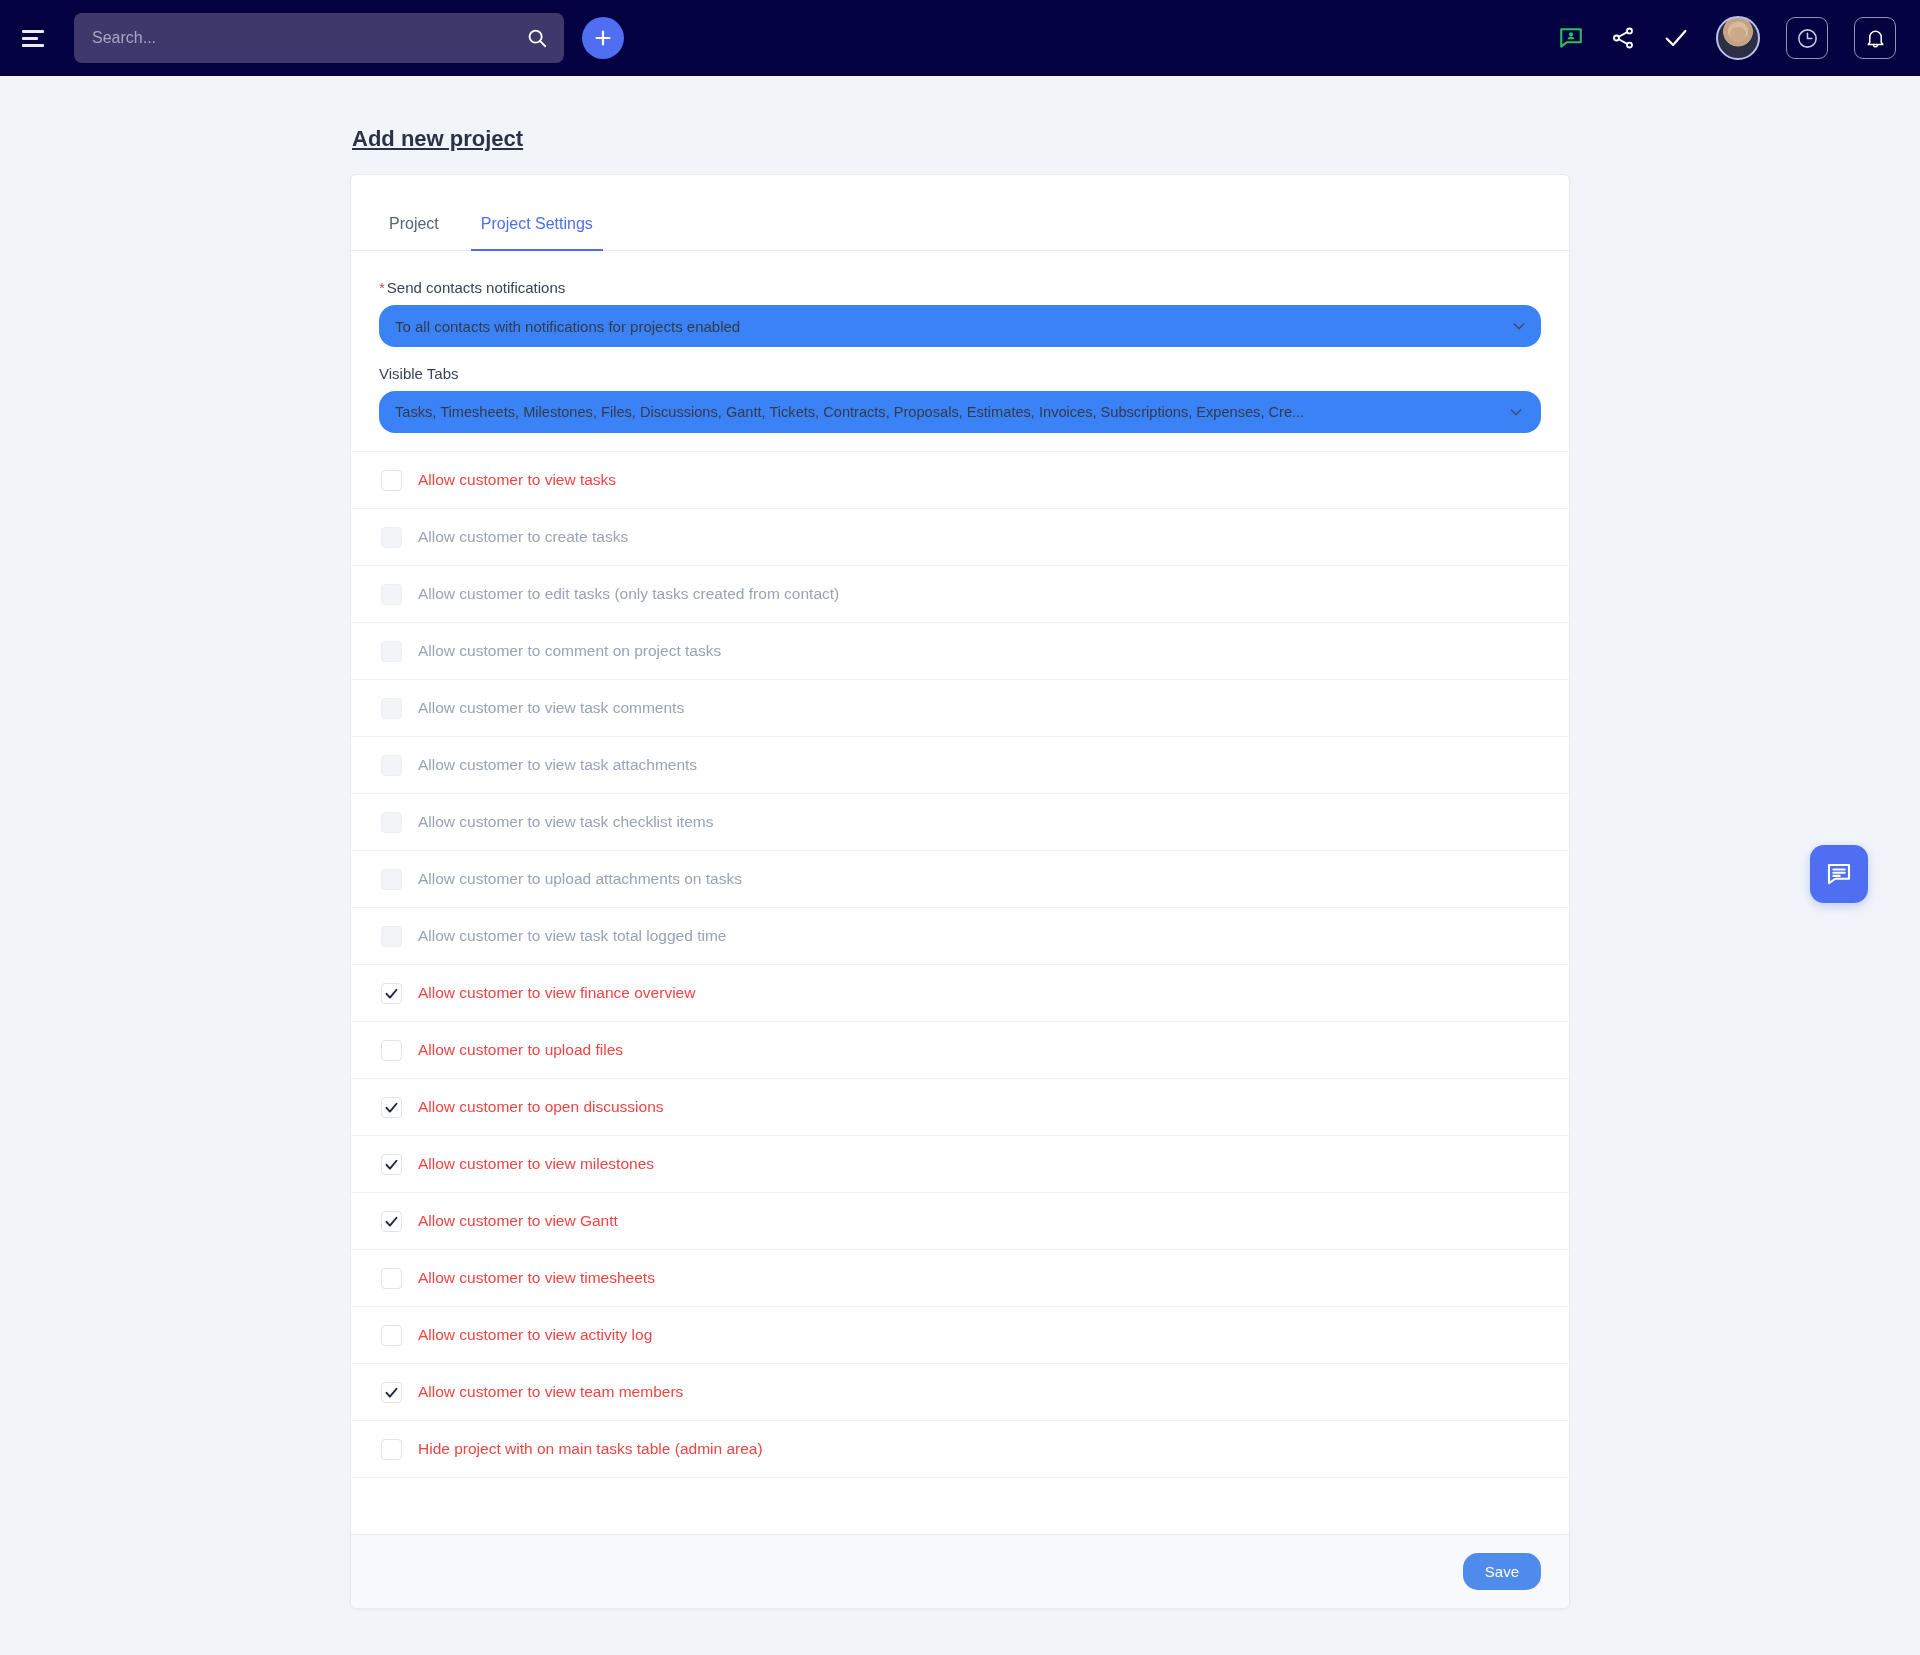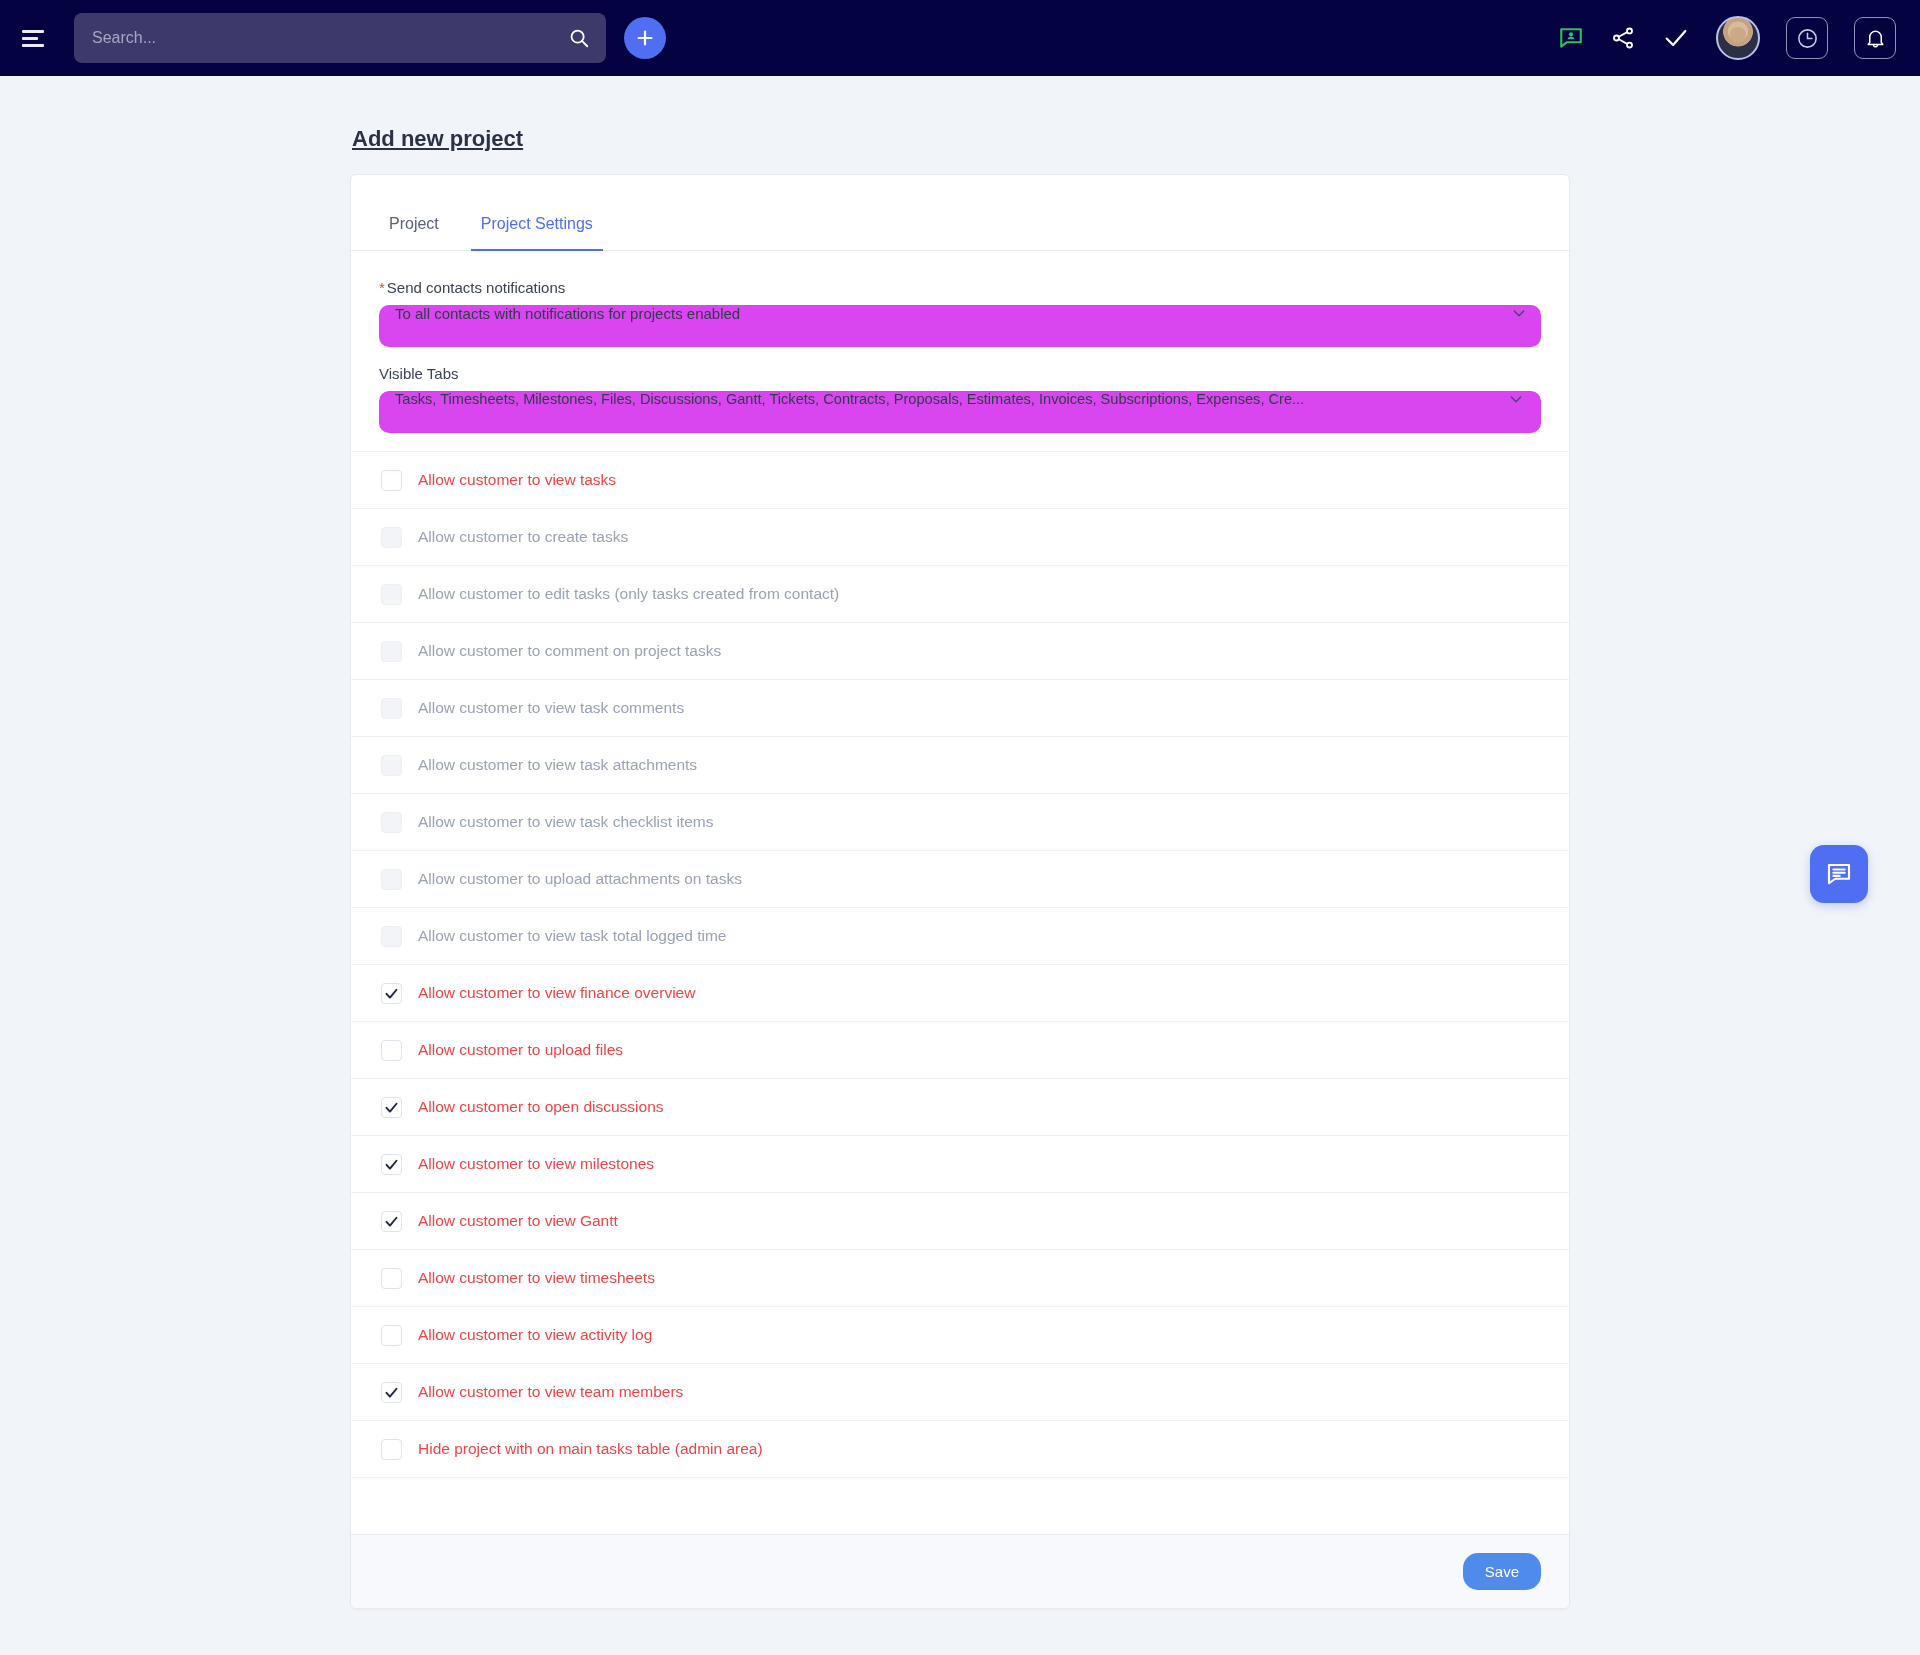--- a/index.html
+++ b/index.html
@@ -28,21 +28,21 @@
     align-items: flex-start; gap: 4px;
     cursor: pointer; padding-left: 8px;
   }
   .menu-toggle i { display: block; height: 3px; background: #eceaf6; border-radius: 1px; }
   .menu-toggle i:nth-child(1) { width: 22px; }
   .menu-toggle i:nth-child(2) { width: 16px; }
   .menu-toggle i:nth-child(3) { width: 22px; }
 
   .search-wrap {
     margin-left: 20px;
-    width: 532px; height: 50px;
+    width: 490px; height: 50px;
     background: #3d3a6b;
     border-radius: 8px;
     display: flex; align-items: center;
     padding: 0 16px 0 18px;
   }
   .search-input {
     flex: 1; background: transparent; border: none; outline: none;
     color: #d6d4e8; font-size: 16px; font-family: "Liberation Sans", sans-serif;
   }
   .search-input::placeholder { color: #a8a6c4; }
@@ -116,23 +116,23 @@
   .form-body { padding: 28px 28px 0 28px; }
 
   .field { margin-bottom: 18px; }
   .field-label {
     font-size: 15px; color: #3b4255; margin-bottom: 9px; display: block;
   }
   .req { color: #c0533f; margin-right: 2px; }
 
   .select {
     height: 42px;
-    background: #d946ef;
-    border-radius: 10px;
-    display: flex; 
+    background: #3b82f6;
+    border-radius: 16px;
+    display: flex; align-items: center;
     padding: 0 14px 0 16px;
     cursor: pointer;
     position: relative;
     overflow: hidden;
   }
   .select-value {
     flex: 1; font-size: 15px; color: #333a4d;
     white-space: nowrap; overflow: hidden; text-overflow: clip;
   }
   .select-caret { flex: 0 0 auto; width: 16px; height: 16px; margin-left: 4px; }

